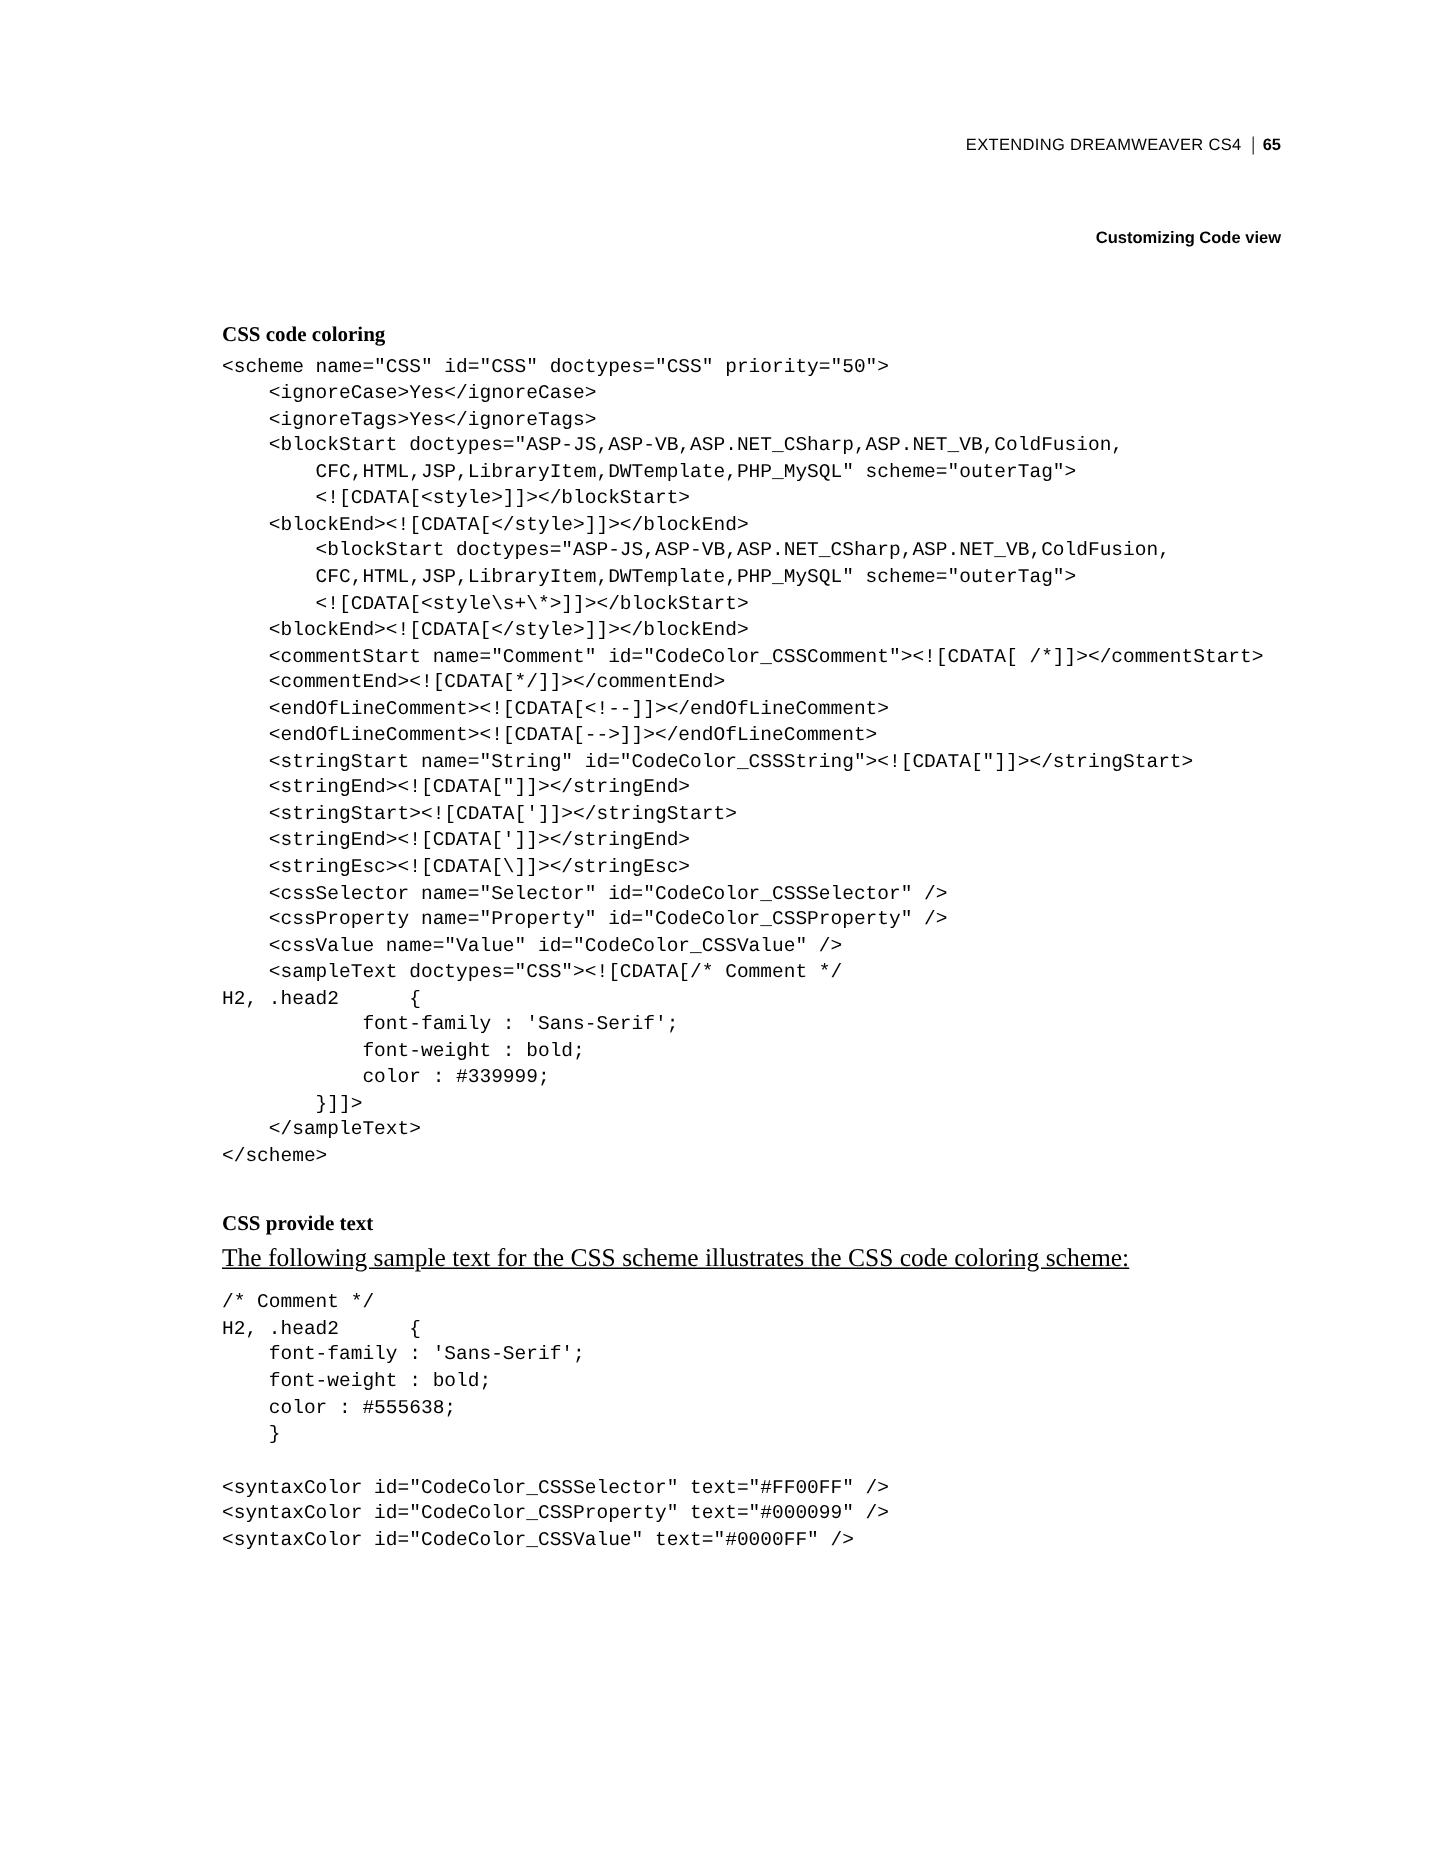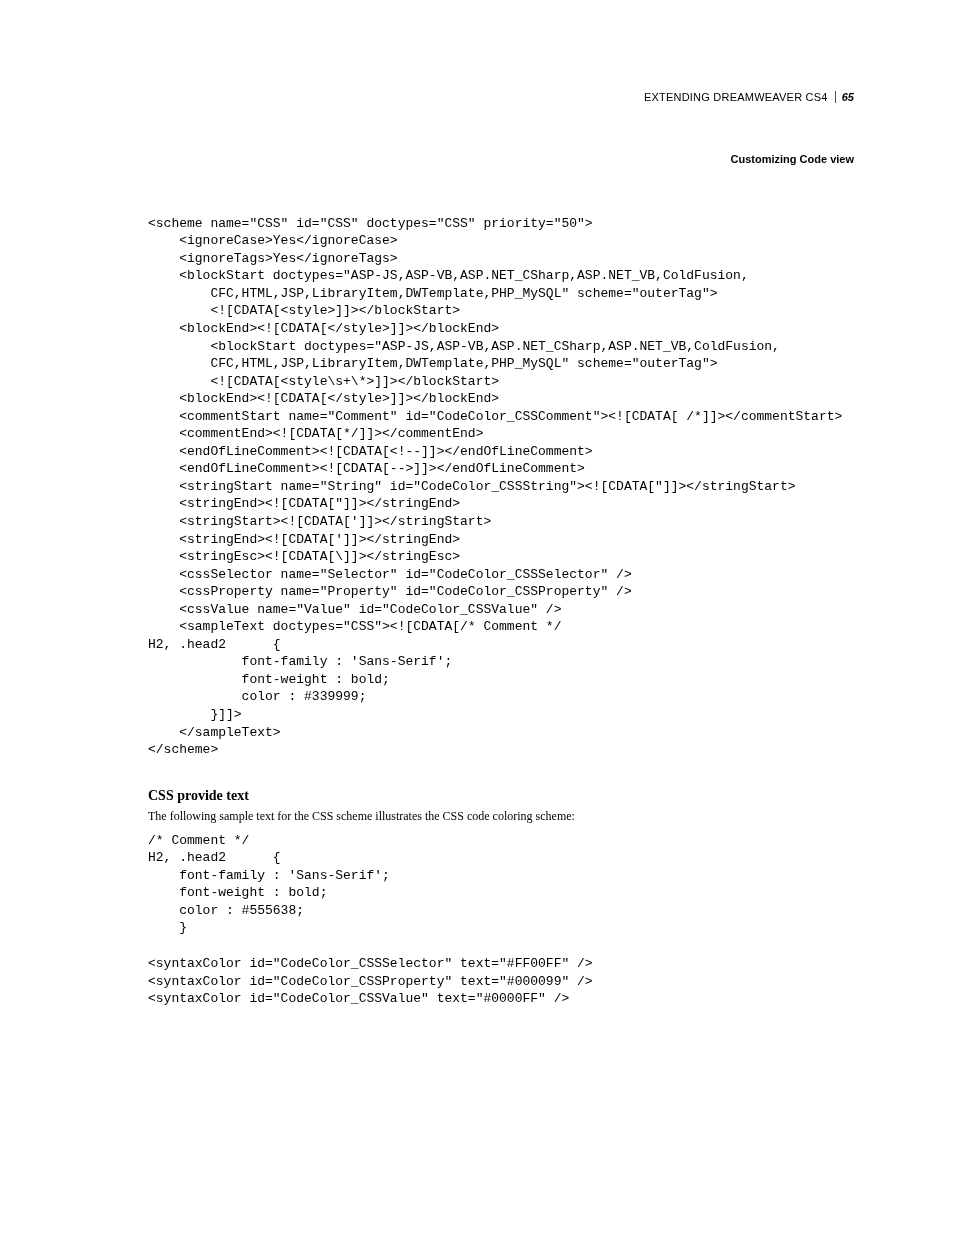--- a/index.html
+++ b/index.html
@@ -26,35 +26,35 @@
   }
   .running-head .title-line {
     letter-spacing: 0.02em;
     padding-left: 22px;
   }
   .running-head .pageno {
     font-weight: 700;
     padding-left: 6px;
     border-left: 1px solid #555;
     margin-left: 4px;
-    font-style: italic;
   }
   .running-head .chapter {
     font-weight: 700;
     margin-top: 47px;
   }
   .sec-heading {
     font-weight: 700;
     font-size: 14px;
     margin: 0 0 2px 0;
   }
   .body-para {
     margin: 0 0 8px 0;
-    font-size: 12px;
+    font-size: 17px;
     line-height: 1.35;
+    text-decoration: underline;
   }
   pre.code {
     font-family: "Courier New", Courier, monospace;
     font-size: 13px;
     line-height: 1.35;
     white-space: pre;
     margin: 0 0 18px 0;
   }
   .spacer-med { height: 10px; }
 </style>
@@ -64,20 +64,21 @@
 <div class="page">
 
   <div class="running-head">
     <div>
       <span class="title-line">EXTENDING DREAMWEAVER CS4</span>
       <span class="pageno">65</span>
     </div>
     <div class="chapter">Customizing Code view</div>
   </div>
 
+  <div class="sec-heading">CSS code coloring</div>
   <pre class="code">&lt;scheme name="CSS" id="CSS" doctypes="CSS" priority="50"&gt;
     &lt;ignoreCase&gt;Yes&lt;/ignoreCase&gt;
     &lt;ignoreTags&gt;Yes&lt;/ignoreTags&gt;
     &lt;blockStart doctypes="ASP-JS,ASP-VB,ASP.NET_CSharp,ASP.NET_VB,ColdFusion,
         CFC,HTML,JSP,LibraryItem,DWTemplate,PHP_MySQL" scheme="outerTag"&gt;
         &lt;![CDATA[&lt;style&gt;]]&gt;&lt;/blockStart&gt;
     &lt;blockEnd&gt;&lt;![CDATA[&lt;/style&gt;]]&gt;&lt;/blockEnd&gt;
         &lt;blockStart doctypes="ASP-JS,ASP-VB,ASP.NET_CSharp,ASP.NET_VB,ColdFusion,
         CFC,HTML,JSP,LibraryItem,DWTemplate,PHP_MySQL" scheme="outerTag"&gt;
         &lt;![CDATA[&lt;style\s+\*&gt;]]&gt;&lt;/blockStart&gt;

